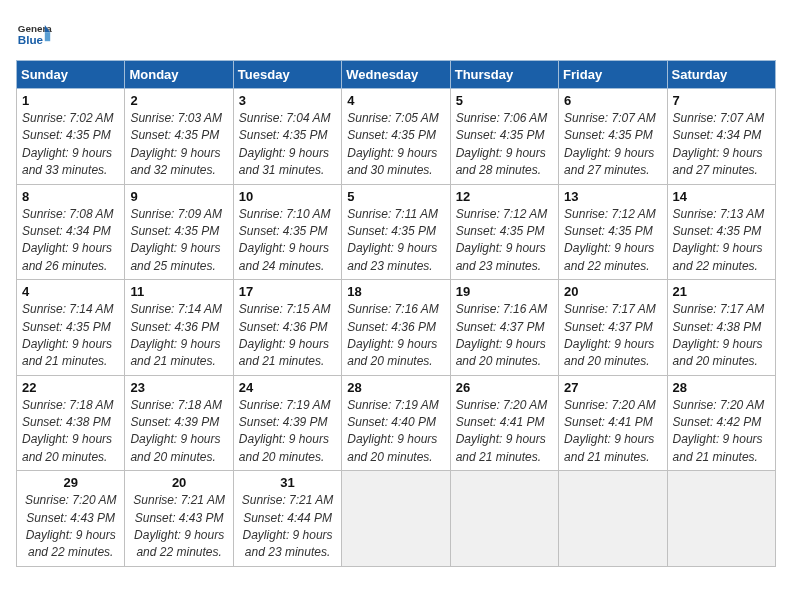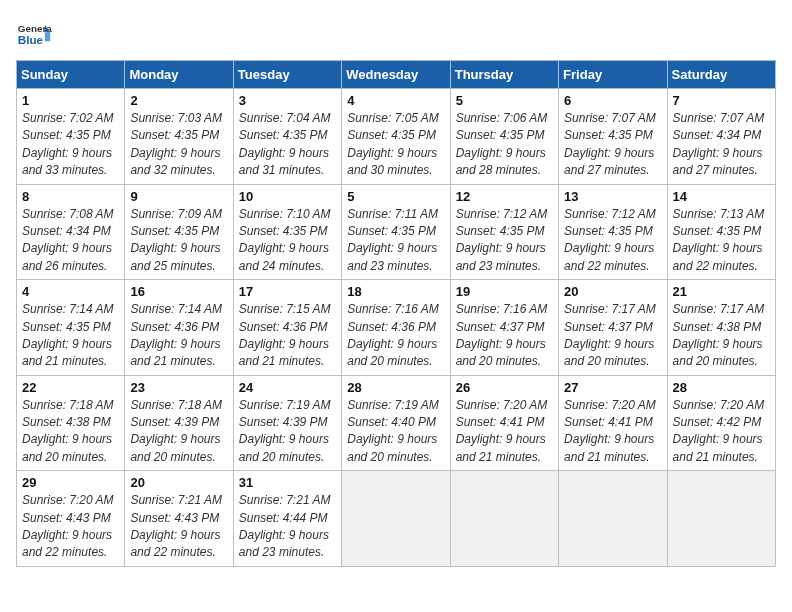--- a/index.html
+++ b/index.html
@@ -77,20 +77,21 @@
       font-size: 12px;
       color: #333;
       line-height: 1.45;
       font-style: italic;
     }
     .week-row td {
       height: 90px;
     }
     .last-row td {
       height: 72px;
+      text-align: center;
     }
   </style>
 </head>
 <body>
 
 <div class="header-logo">
   <div class="logo">
     <svg class="logo-icon" viewBox="0 0 40 40" xmlns="http://www.w3.org/2000/svg">
       <rect width="40" height="40" fill="white"></rect>
       <text x="2" y="18" font-size="11" font-weight="bold" fill="#333" font-family="Arial">General</text>
@@ -177,21 +178,21 @@
           <div class="day-num">14</div>
           <div class="day-info">Sunrise: 7:13 AM<br>Sunset: 4:35 PM<br>Daylight: 9 hours and 22 minutes.</div>
         </td>
       </tr>
       <tr class="week-row">
         <td>
           <div class="day-num">4</div>
           <div class="day-info">Sunrise: 7:14 AM<br>Sunset: 4:35 PM<br>Daylight: 9 hours and 21 minutes.</div>
         </td>
         <td>
-          <div class="day-num">16</div>
+          <div class="day-num">11</div>
           <div class="day-info">Sunrise: 7:14 AM<br>Sunset: 4:36 PM<br>Daylight: 9 hours and 21 minutes.</div>
         </td>
         <td>
           <div class="day-num">17</div>
           <div class="day-info">Sunrise: 7:15 AM<br>Sunset: 4:36 PM<br>Daylight: 9 hours and 21 minutes.</div>
         </td>
         <td>
           <div class="day-num">18</div>
           <div class="day-info">Sunrise: 7:16 AM<br>Sunset: 4:36 PM<br>Daylight: 9 hours and 20 minutes.</div>
         </td>

